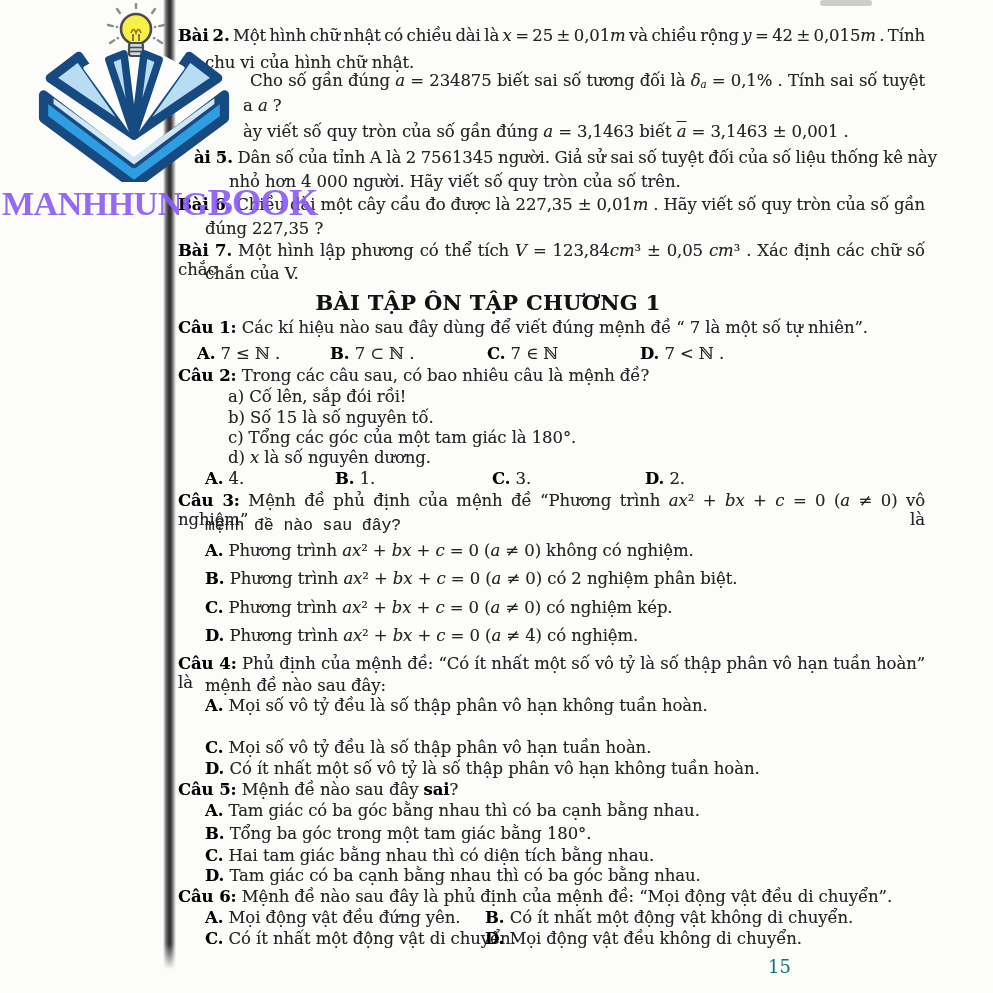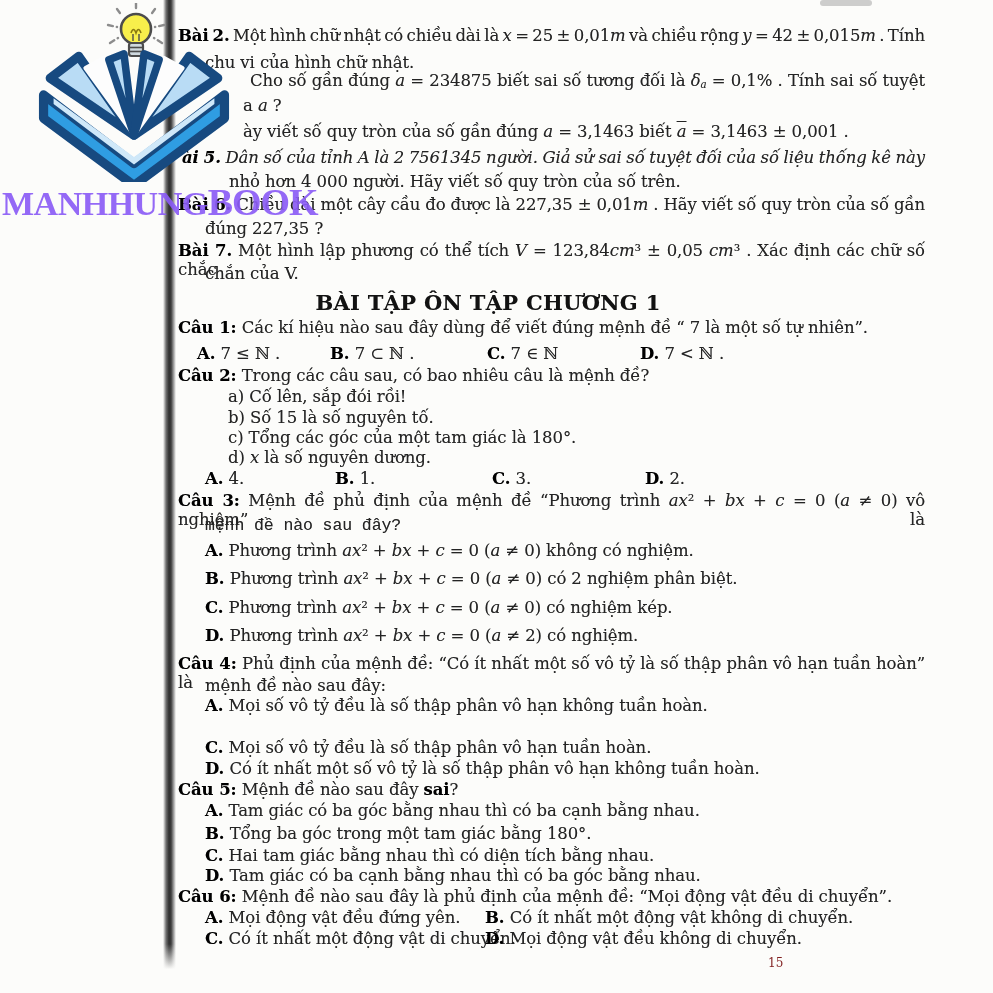--- a/index.html
+++ b/index.html
@@ -16,21 +16,21 @@
   .line{position:absolute;font-size:16.5px;line-height:19px;color:#242424;white-space:pre;
         letter-spacing:-0.1px;text-shadow:0 0 .4px rgba(20,20,20,.35);}
   .just{white-space:normal;text-align:justify;text-align-last:justify;}
   .b{font-weight:bold;color:#000000;}
   .i{font-style:italic;}
   .sub{font-size:62%;vertical-align:-0.22em;}
   .ov{text-decoration:overline;}
   #section-header{position:absolute;left:178px;top:290px;width:620px;text-align:center;
     font-size:21px;font-weight:bold;color:#121212;letter-spacing:.3px;z-index:2;
     text-shadow:0 0 .5px rgba(0,0,0,.4);}
-  #page-number{position:absolute;left:768px;top:956px;font-size:12px;color:#7f1d1d;z-index:2;}
+  #page-number{position:absolute;left:768px;top:956px;font-size:18px;color:#0f766e;z-index:2;}
   #watermark{position:absolute;left:0;top:0;width:390px;height:245px;z-index:5;pointer-events:none;}
   #bulb-icon{position:absolute;left:106px;top:3px;}
   #book-icon{position:absolute;left:20px;top:48px;}
   #brand{position:absolute;left:2px;top:180px;white-space:nowrap;
     font-family:Liberation Serif, serif;font-weight:700;font-size:34px;
     color:#8b5cf6;letter-spacing:-0.5px;mix-blend-mode:multiply;opacity:.92;}
   #brand .brand-bold{font-weight:800;font-size:38px;letter-spacing:-1px;}
 </style>
 </head>
 <body>
@@ -38,21 +38,21 @@
 <div id="page">
   <div id="edge-shadow"></div>
   <div id="scan-smudge"></div>
 
   <div id="text-layer">
       <div class="line just" style="left: 178px; top: 26px; width: 747px; word-spacing: -2px;"><span class="b">Bài 2.</span><span> Một hình chữ nhật có chiều dài là </span><span class="i">x</span><span> = 25 ± 0,01</span><span class="i">m</span><span> và chiều rộng </span><span class="i">y</span><span> = 42 ± 0,015</span><span class="i">m</span><span> . Tính</span></div>
       <div class="line" style="left: 205px; top: 53px;"><span>chu vi của hình chữ nhật.</span></div>
       <div class="line just" style="left: 250px; top: 71px; width: 675px;"><span>Cho số gần đúng </span><span class="i">a</span><span> = 234875 biết sai số tương đối là </span><span class="i">δ</span><span class="i sub">a</span><span> = 0,1% . Tính sai số tuyệt</span></div>
       <div class="line" style="left: 243px; top: 96px;"><span>a </span><span class="i">a</span><span> ?</span></div>
       <div class="line" style="left: 243px; top: 122px;"><span>ày viết số quy tròn của số gần đúng </span><span class="i">a</span><span> = 3,1463 biết </span><span class="i ov">a</span><span> = 3,1463 ± 0,001 .</span></div>
-      <div class="line just" style="left: 182px; top: 148px; width: 743px; word-spacing: -2px; font-style: italic;"><span class="b">ài 5.</span><span> Dân số của tỉnh A là 2 7561345 người. Giả sử sai số tuyệt đối của số liệu thống kê này</span></div>
+      <div class="line just" style="left: 194px; top: 148px; width: 743px; word-spacing: -2px;"><span class="b">ài 5.</span><span> Dân số của tỉnh A là 2 7561345 người. Giả sử sai số tuyệt đối của số liệu thống kê này</span></div>
       <div class="line" style="left: 205px; top: 172px; margin-left: 24px;"><span>nhỏ hơn 4 000 người. Hãy viết số quy tròn của số trên.</span></div>
       <div class="line just" style="left: 178px; top: 195px; width: 747px; word-spacing: -1px;"><span class="b">Bài 6.</span><span> Chiều dài một cây cầu đo được là 227,35 ± 0,01</span><span class="i">m</span><span> . Hãy viết số quy tròn của số gần</span></div>
       <div class="line" style="left: 205px; top: 219px;"><span>đúng 227,35 ?</span></div>
       <div class="line just" style="left: 178px; top: 241px; width: 747px; word-spacing: -1px;"><span class="b">Bài 7.</span><span> Một hình lập phương có thể tích </span><span class="i">V</span><span> = 123,84</span><span class="i">cm</span><span>³ ± 0,05 </span><span class="i">cm</span><span>³ . Xác định các chữ số chắc</span></div>
       <div class="line" style="left: 205px; top: 264px;"><span>chắn của V.</span></div>
       <div class="line" style="left: 178px; top: 318px;"><span class="b">Câu 1:</span><span> Các kí hiệu nào sau đây dùng để viết đúng mệnh đề “ 7 là một số tự nhiên”.</span></div>
       <div class="line" style="left: 197px; top: 344px;"><span class="b">A.</span><span> 7 ≤ ℕ .</span></div>
       <div class="line" style="left: 330px; top: 344px;"><span class="b">B.</span><span> 7 ⊂ ℕ .</span></div>
       <div class="line" style="left: 487px; top: 344px;"><span class="b">C.</span><span> 7 ∈ ℕ</span></div>
       <div class="line" style="left: 640px; top: 344px;"><span class="b">D.</span><span> 7 &lt; ℕ .</span></div>
@@ -63,21 +63,21 @@
       <div class="line" style="left: 228px; top: 448px;"><span>d) </span><span class="i">x</span><span> là số nguyên dương.</span></div>
       <div class="line" style="left: 205px; top: 469px;"><span class="b">A.</span><span> 4.</span></div>
       <div class="line" style="left: 335px; top: 469px;"><span class="b">B.</span><span> 1.</span></div>
       <div class="line" style="left: 492px; top: 469px;"><span class="b">C.</span><span> 3.</span></div>
       <div class="line" style="left: 645px; top: 469px;"><span class="b">D.</span><span> 2.</span></div>
       <div class="line just" style="left: 178px; top: 491px; width: 747px;"><span class="b">Câu 3:</span><span> Mệnh đề phủ định của mệnh đề “Phương trình </span><span class="i">ax</span><span>² + </span><span class="i">bx</span><span> + </span><span class="i">c</span><span> = 0 (</span><span class="i">a</span><span> ≠ 0) vô nghiệm” là</span></div>
       <div class="line" style="left: 205px; top: 516px; font-family: Liberation Mono, monospace;"><span>mệnh đề nào sau đây?</span></div>
       <div class="line" style="left: 205px; top: 541px;"><span class="b">A.</span><span> Phương trình </span><span class="i">ax</span><span>² + </span><span class="i">bx</span><span> + </span><span class="i">c</span><span> = 0 (</span><span class="i">a</span><span> ≠ 0) không có nghiệm.</span></div>
       <div class="line" style="left: 205px; top: 569px;"><span class="b">B.</span><span> Phương trình </span><span class="i">ax</span><span>² + </span><span class="i">bx</span><span> + </span><span class="i">c</span><span> = 0 (</span><span class="i">a</span><span> ≠ 0) có 2 nghiệm phân biệt.</span></div>
       <div class="line" style="left: 205px; top: 598px;"><span class="b">C.</span><span> Phương trình </span><span class="i">ax</span><span>² + </span><span class="i">bx</span><span> + </span><span class="i">c</span><span> = 0 (</span><span class="i">a</span><span> ≠ 0) có nghiệm kép.</span></div>
-      <div class="line" style="left: 205px; top: 626px;"><span class="b">D.</span><span> Phương trình </span><span class="i">ax</span><span>² + </span><span class="i">bx</span><span> + </span><span class="i">c</span><span> = 0 (</span><span class="i">a</span><span> ≠ 2) có nghiệm.</span></div>
+      <div class="line" style="left: 205px; top: 626px;"><span class="b">D.</span><span> Phương trình </span><span class="i">ax</span><span>² + </span><span class="i">bx</span><span> + </span><span class="i">c</span><span> = 0 (</span><span class="i">a</span><span> ≠ 4) có nghiệm.</span></div>
       <div class="line just" style="left: 178px; top: 654px; width: 747px;"><span class="b">Câu 4:</span><span> Phủ định của mệnh đề: “Có ít nhất một số vô tỷ là số thập phân vô hạn tuần hoàn” là</span></div>
       <div class="line" style="left: 205px; top: 676px;"><span>mệnh đề nào sau đây:</span></div>
       <div class="line" style="left: 205px; top: 696px;"><span class="b">A.</span><span> Mọi số vô tỷ đều là số thập phân vô hạn không tuần hoàn.</span></div>
       <div class="line" style="left: 205px; top: 738px;"><span class="b">C.</span><span> Mọi số vô tỷ đều là số thập phân vô hạn tuần hoàn.</span></div>
       <div class="line" style="left: 205px; top: 759px;"><span class="b">D.</span><span> Có ít nhất một số vô tỷ là số thập phân vô hạn không tuần hoàn.</span></div>
       <div class="line" style="left: 178px; top: 780px;"><span class="b">Câu 5:</span><span> Mệnh đề nào sau đây </span><span class="b">sai</span><span>?</span></div>
       <div class="line" style="left: 205px; top: 801px;"><span class="b">A.</span><span> Tam giác có ba góc bằng nhau thì có ba cạnh bằng nhau.</span></div>
       <div class="line" style="left: 205px; top: 824px;"><span class="b">B.</span><span> Tổng ba góc trong một tam giác bằng 180°.</span></div>
       <div class="line" style="left: 205px; top: 846px;"><span class="b">C.</span><span> Hai tam giác bằng nhau thì có diện tích bằng nhau.</span></div>
       <div class="line" style="left: 205px; top: 866px;"><span class="b">D.</span><span> Tam giác có ba cạnh bằng nhau thì có ba góc bằng nhau.</span></div>

